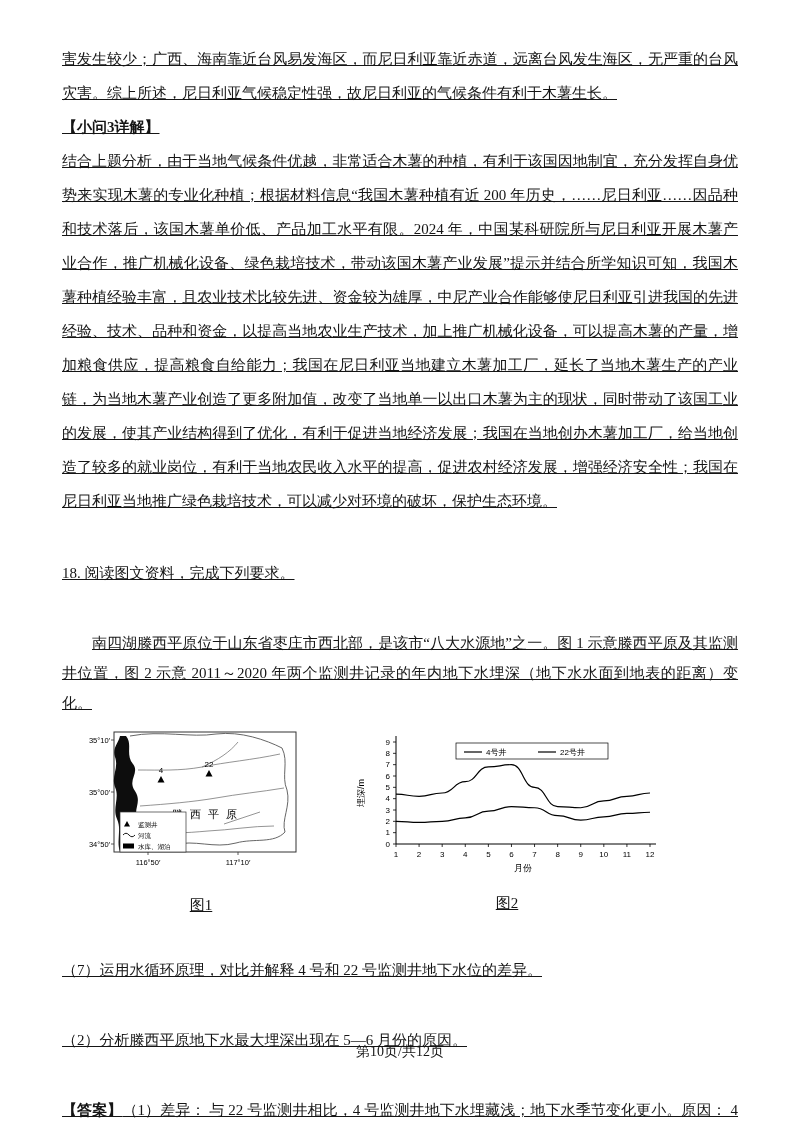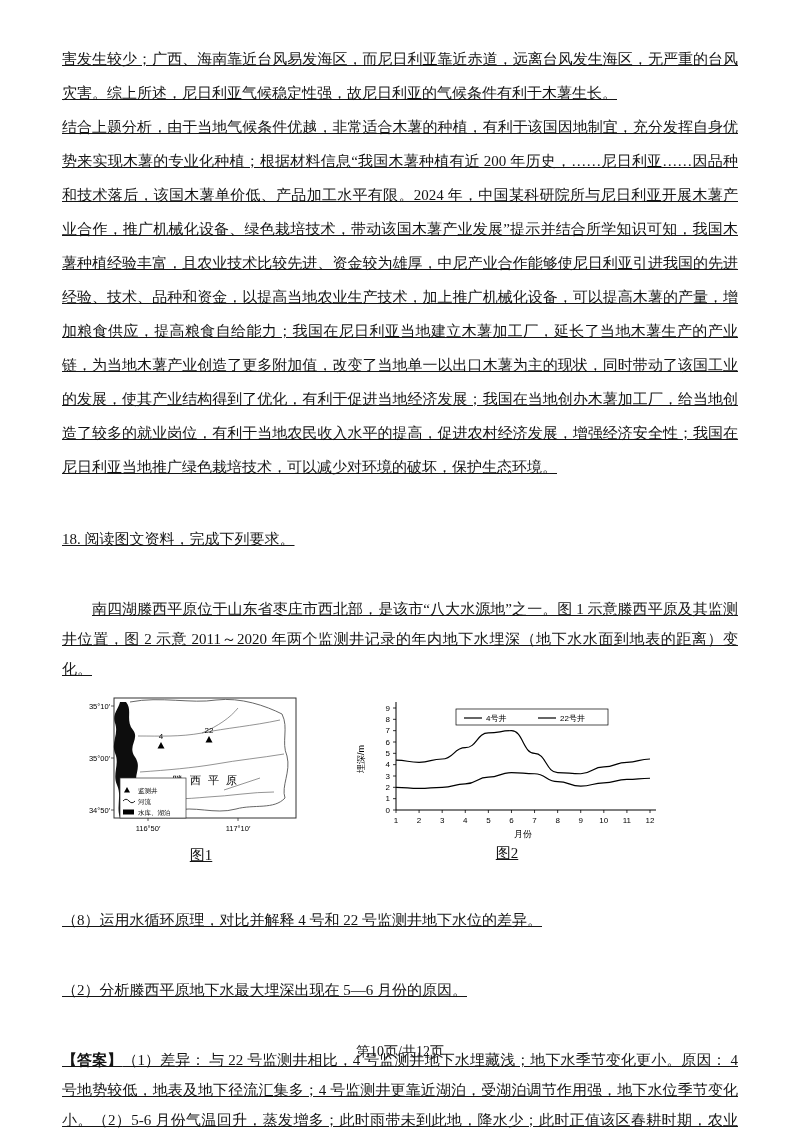--- a/index.html
+++ b/index.html
@@ -6,32 +6,33 @@
   html,body { background:#fff; }
   body { font-family:"Liberation Serif","DejaVu Serif",serif; color:#151515; }
   .page { width:800px; height:1131px; position:relative; overflow:hidden; background:#fff; margin:0 auto; }
   .content { padding:42px 62px 0 62px;text-decoration:underline; }
   .p { font-size:15px; line-height:34px; text-align:justify; }
   .tight { line-height:30px;margin-top:40px; }
   .indent { text-indent:2em; }
   .bold { font-weight:bold; }
   .figures { display:flex; gap:26px; margin:8px 0 2px 14px; align-items:flex-start; }
   .fig { display:flex; flex-direction:column; align-items:center; }
-  .caption { font-size:15px; margin-top:2px; }
+  .caption { font-size:15px; margin-top:18px; }
   .footer { position:absolute; left:0; bottom:70px; width:100%; text-align:center; font-size:14px; }
   svg text { font-family:"Liberation Sans","DejaVu Sans",sans-serif; fill:#000; }
 </style>
 </head>
 <body>
 
 <div class="page">
   <div class="content">
 
     <p class="p">害发生较少；广西、海南靠近台风易发海区，而尼日利亚靠近赤道，远离台风发生海区，无严重的台风灾害。综上所述，尼日利亚气候稳定性强，故尼日利亚的气候条件有利于木薯生长。</p>
 
+    <p class="p bold">【小问3详解】</p>
 
     <p class="p">结合上题分析，由于当地气候条件优越，非常适合木薯的种植，有利于该国因地制宜，充分发挥自身优势来实现木薯的专业化种植；根据材料信息“我国木薯种植有近 200 年历史，……尼日利亚……因品种和技术落后，该国木薯单价低、产品加工水平有限。2024 年，中国某科研院所与尼日利亚开展木薯产业合作，推广机械化设备、绿色栽培技术，带动该国木薯产业发展”提示并结合所学知识可知，我国木薯种植经验丰富，且农业技术比较先进、资金较为雄厚，中尼产业合作能够使尼日利亚引进我国的先进经验、技术、品种和资金，以提高当地农业生产技术，加上推广机械化设备，可以提高木薯的产量，增加粮食供应，提高粮食自给能力；我国在尼日利亚当地建立木薯加工厂，延长了当地木薯生产的产业链，为当地木薯产业创造了更多附加值，改变了当地单一以出口木薯为主的现状，同时带动了该国工业的发展，使其产业结构得到了优化，有利于促进当地经济发展；我国在当地创办木薯加工厂，给当地创造了较多的就业岗位，有利于当地农民收入水平的提高，促进农村经济发展，增强经济安全性；我国在尼日利亚当地推广绿色栽培技术，可以减少对环境的破坏，保护生态环境。</p>
 
     <p class="p tight">18. 阅读图文资料，完成下列要求。</p>
 
     <p class="p tight indent">南四湖滕西平原位于山东省枣庄市西北部，是该市“八大水源地”之一。图 1 示意滕西平原及其监测井位置，图 2 示意 2011～2020 年两个监测井记录的年内地下水埋深（地下水水面到地表的距离）变化。</p>
 
     <div class="figures">
 
       <div class="fig">
@@ -134,21 +135,21 @@
             <line x1="112" y1="26" x2="130" y2="26" stroke="#000" stroke-width="1.2"></line>
             <text x="134" y="29" font-size="8">4号井</text>
             <line x1="186" y1="26" x2="204" y2="26" stroke="#000" stroke-width="1.2"></line>
             <text x="208" y="29" font-size="8">22号井</text>
           </svg>
         <div class="caption">图2</div>
       </div>
 
     </div>
 
-    <p class="p tight">（8）运用水循环原理，对比并解释 4 号和 22 号监测井地下水位的差异。</p>
+    <p class="p tight">（7）运用水循环原理，对比并解释 4 号和 22 号监测井地下水位的差异。</p>
     <p class="p tight">（2）分析滕西平原地下水最大埋深出现在 5—6 月份的原因。</p>
 
     <p class="p tight"><span class="bold">【答案】</span><span>（1）差异： 与 22 号监测井相比，4 号监测井地下水埋藏浅；地下水季节变化更小。原因： 4 号地势较低，地表及地下径流汇集多；4 号监测井更靠近湖泊，受湖泊调节作用强，地下水位季节变化小。（2）5-6 月份气温回升，蒸发增多；此时雨带未到此地，降水少；此时正值该区春耕时期，农业引水增多，故地下水位低，埋深大。</span></p>
 
 
   </div>
 
   <div class="footer">第10页/共12页</div>
 </div>
 

